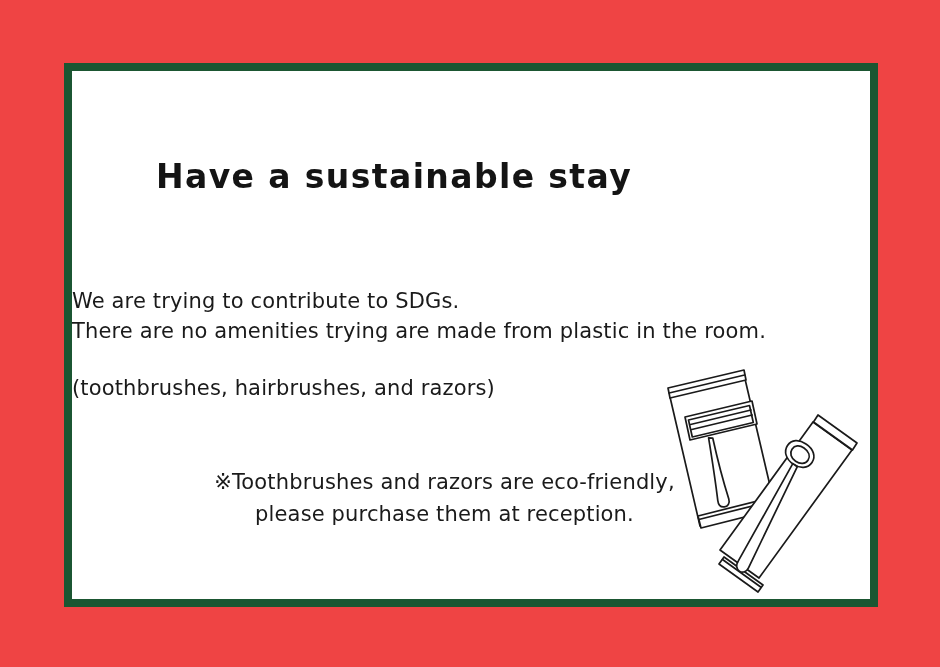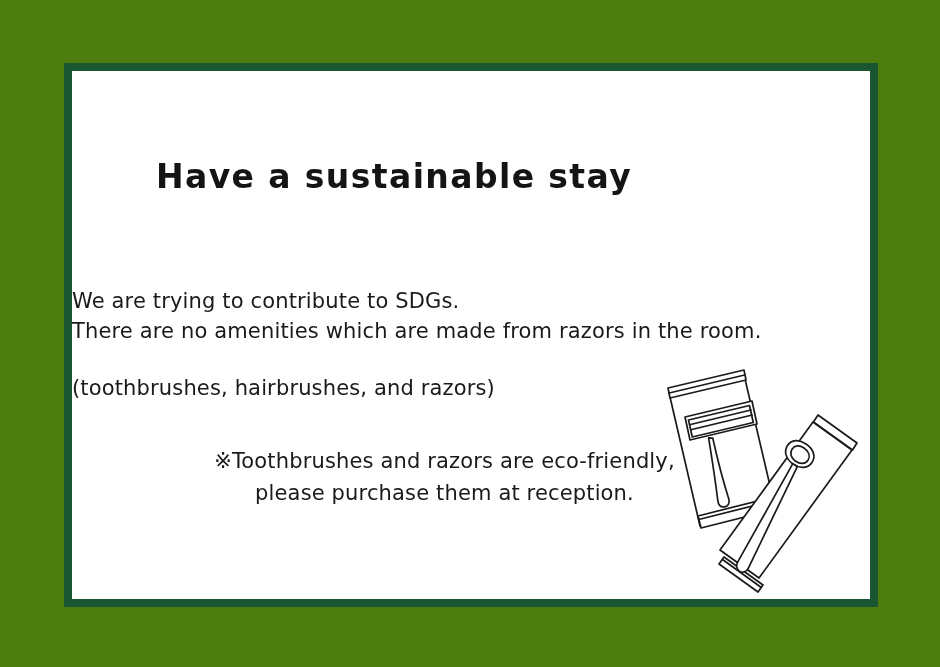--- a/index.html
+++ b/index.html
@@ -16,21 +16,21 @@
     color: #1a1a1a;
     position: relative;
   }
 
   #card-canvas {
     position: absolute;
     left: 0;
     top: 0;
     width: 940px;
     height: 667px;
-    background: #4d7c0f;
+    background: #ef4444;
   }
 
   
   #notice-frame {
     position: absolute;
     left: 64px;
     top: 63px;
     width: 814px;
     height: 544px;
     box-sizing: border-box;
@@ -79,21 +79,21 @@
     white-space: nowrap;
   }
   #body-items {
     margin-top: 27px;
   }
 
   
   #note-block {
     position: absolute;
     left: 0;
-    top: 374px;
+    top: 395px;
     width: 745px;
     text-align: center;
   }
   .note-line {
     font-size: 21px;
     font-weight: 400;
     line-height: 32px;
     letter-spacing: 0.15px;
     color: #1a1a1a;
     white-space: nowrap;
@@ -120,21 +120,21 @@
 
   <div id="notice-frame">
     <div id="frame-inner">
 
       <div id="headline-block">
         <div class="headline-line">Have a sustainable stay</div>
       </div>
 
       <div id="body-block">
         <div class="body-line">We are trying to contribute to SDGs.</div>
-        <div class="body-line">There are no amenities which are made from razors in the room.</div>
+        <div class="body-line">There are no amenities trying are made from plastic in the room.</div>
         <div id="body-items" class="body-line">(toothbrushes, hairbrushes, and razors)</div>
       </div>
 
       <div id="note-block">
         <div class="note-line">※Toothbrushes and razors are eco-friendly,</div>
         <div class="note-line">please purchase them at reception.</div>
       </div>
 
       <div id="amenities-illustration">
         <svg viewBox="0 0 226 244" xmlns="http://www.w3.org/2000/svg" fill="none" stroke="#1a1a1a" stroke-width="1.7" stroke-linejoin="round" stroke-linecap="round">

